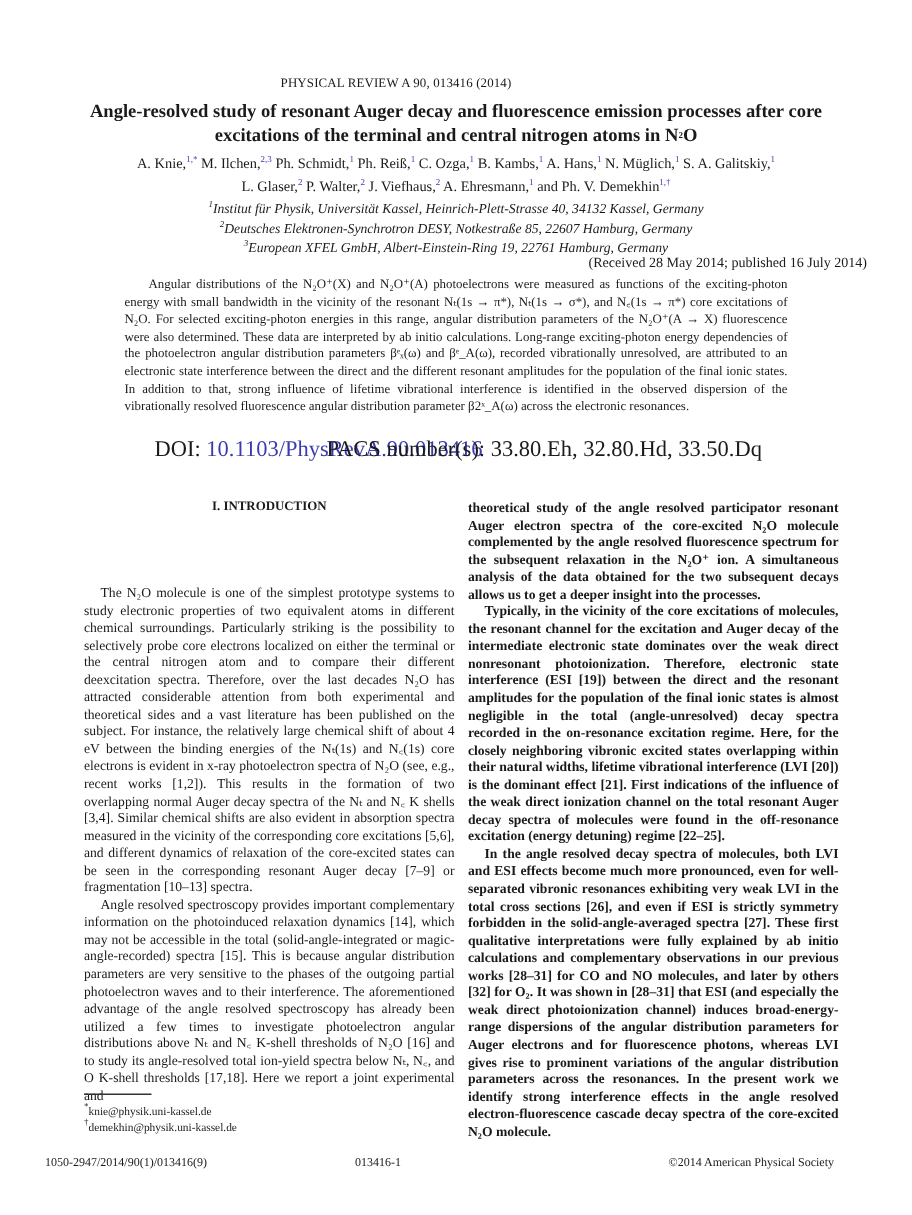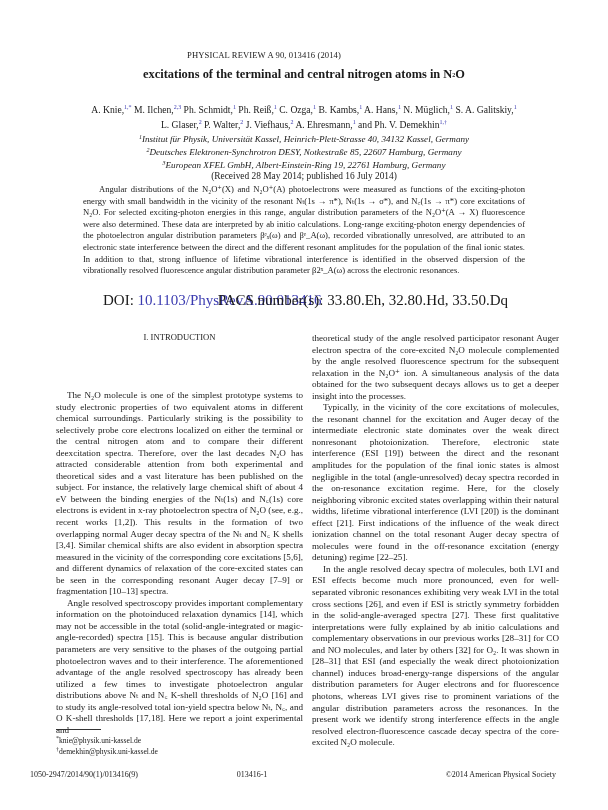--- a/index.html
+++ b/index.html
@@ -4,47 +4,48 @@
 <style>
   html, body { margin:0; padding:0; background:#ffffff; }
   body { width:608px; height:810px; position:relative; overflow:hidden;
          font-family:"Liberation Serif","DejaVu Serif",serif; color:#1a1a1a; }
   .abs { position:absolute; }
   .center { text-align:center; }
   .running-head { top:50px; left:0; width:528px; font-size:8.6px; letter-spacing:0.1px; }
   .title { top:66px; left:40px; width:528px; font-size:12.4px; font-weight:bold; line-height:16px; }
   .authors { top:102px; left:30px; width:548px; font-size:9.6px; line-height:15px; }
   .affil { left:30px; width:548px; font-size:9.1px; font-style:italic; line-height:14px; }
-  .received { top:171px; left:30px; width:548px; font-size:9.4px; }
+  .received { top:171px; left:30px; width:548px; font-size:9.4px;text-align:right; }
   sup { font-size:6px; vertical-align:top; position:relative; top:-2px; }
   sub { font-size:6px; vertical-align:bottom; position:relative; bottom:-1px; }
   .link { color:#3b3bb0; }
   .abstract { top:184px; left:83px; width:442px; font-size:8.6px; line-height:11.6px;
               text-align:justify; text-indent:16px; }
   .doi-line { top:292px; left:103px; width:421px; font-size:15px; }
   .doi-line .pacs { position:absolute; right:16px; top:0; }
   .col { font-size:9.1px; line-height:11.55px; text-align:justify; }
   .col p { margin:0; text-indent:11px; }
   .col p.noindent { text-indent:0; }
   .left-col { top:344px; left:56px; width:247px;margin-top:46px; }
-  .right-col { top:333px; left:312px; width:247px; }
-  .section-head { top:332px; left:56px; width:247px; font-size:8.6px; font-weight:normal; text-align:center; }
+  .right-col { top:333px; left:312px; width:247px;font-weight:bold; }
+  .section-head { top:332px; left:56px; width:247px; font-size:8.6px; font-weight:bold; text-align:center; }
   .fn-rule { top:729px; left:56px; width:45px; border-top:0.8px solid #333; }
   .footnotes { top:735px; left:56px; width:247px; font-size:7.6px; line-height:11px; }
   .footer { top:770px; font-size:8px; }
   .footer-left { left:30px;text-align:right; }
   .footer-mid { left:0; width:504px; text-align:center; }
   .footer-right { right:52px; }
 </style>
 </head>
 <body>
 
 <div class="abs running-head center">PHYSICAL REVIEW A 90, 013416 (2014)</div>
 
 <div class="abs title center">
+  <div>Angle-resolved study of resonant Auger decay and fluorescence emission processes after core</div>
   <div><span>excitations of the terminal and central nitrogen atoms in N</span><sub>2</sub><span>O</span></div>
 </div>
 
 <div class="abs authors center" id="authors"><span>A. Knie,</span><sup class="link">1,*</sup> <span>M. Ilchen,</span><sup class="link">2,3</sup> <span>Ph. Schmidt,</span><sup class="link">1</sup> <span>Ph. Reiß,</span><sup class="link">1</sup> <span>C. Ozga,</span><sup class="link">1</sup> <span>B. Kambs,</span><sup class="link">1</sup> <span>A. Hans,</span><sup class="link">1</sup> <span>N. Müglich,</span><sup class="link">1</sup> <span>S. A. Galitskiy,</span><sup class="link">1</sup> <br><span>L. Glaser,</span><sup class="link">2</sup> <span>P. Walter,</span><sup class="link">2</sup> <span>J. Viefhaus,</span><sup class="link">2</sup> <span>A. Ehresmann,</span><sup class="link">1</sup> <span>and Ph. V. Demekhin</span><sup class="link">1,†</sup> </div>
 
 <div class="abs affil center" style="top:132px">
   <sup>1</sup><span>Institut für Physik, Universität Kassel, Heinrich-Plett-Strasse 40, 34132 Kassel, Germany</span>
 </div>
 <div class="abs affil center" style="top:145px">
   <sup>2</sup><span>Deutsches Elektronen-Synchrotron DESY, Notkestraße 85, 22607 Hamburg, Germany</span>

